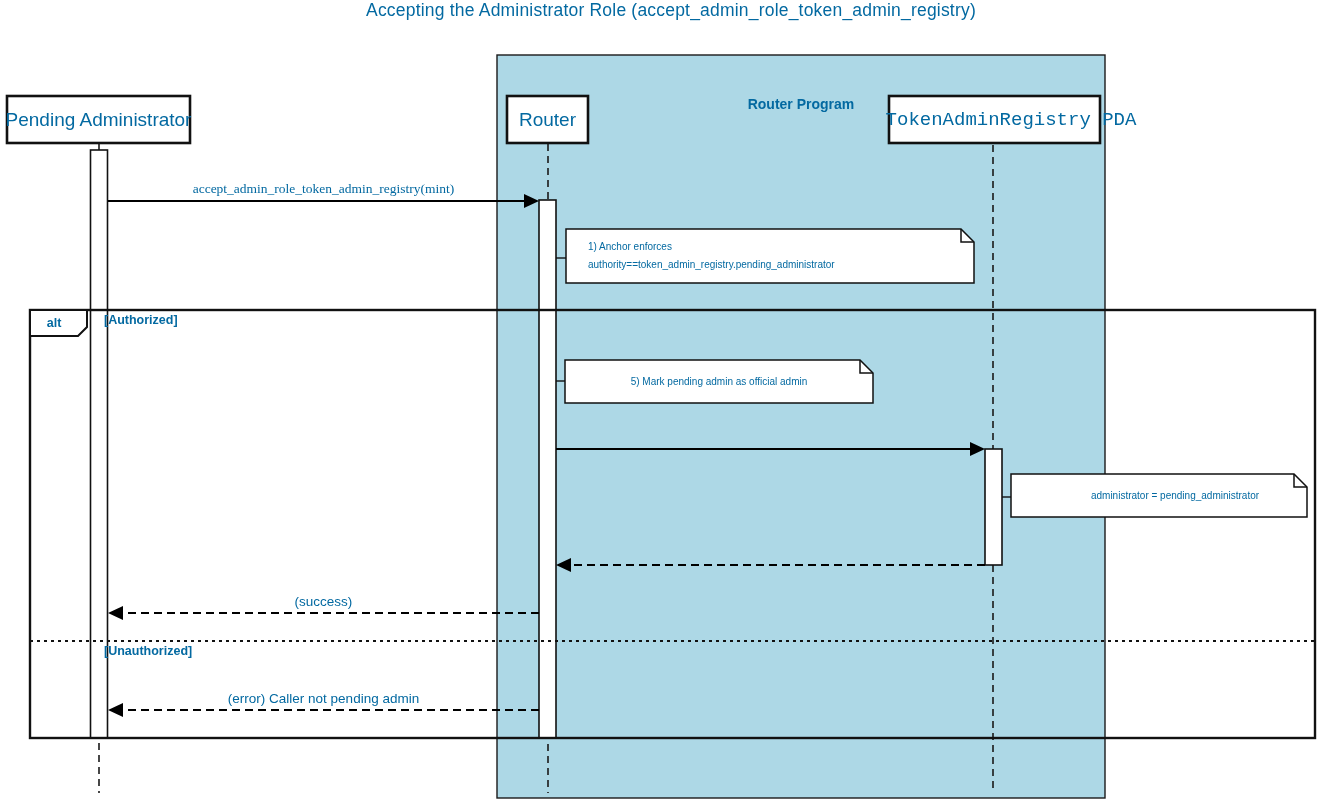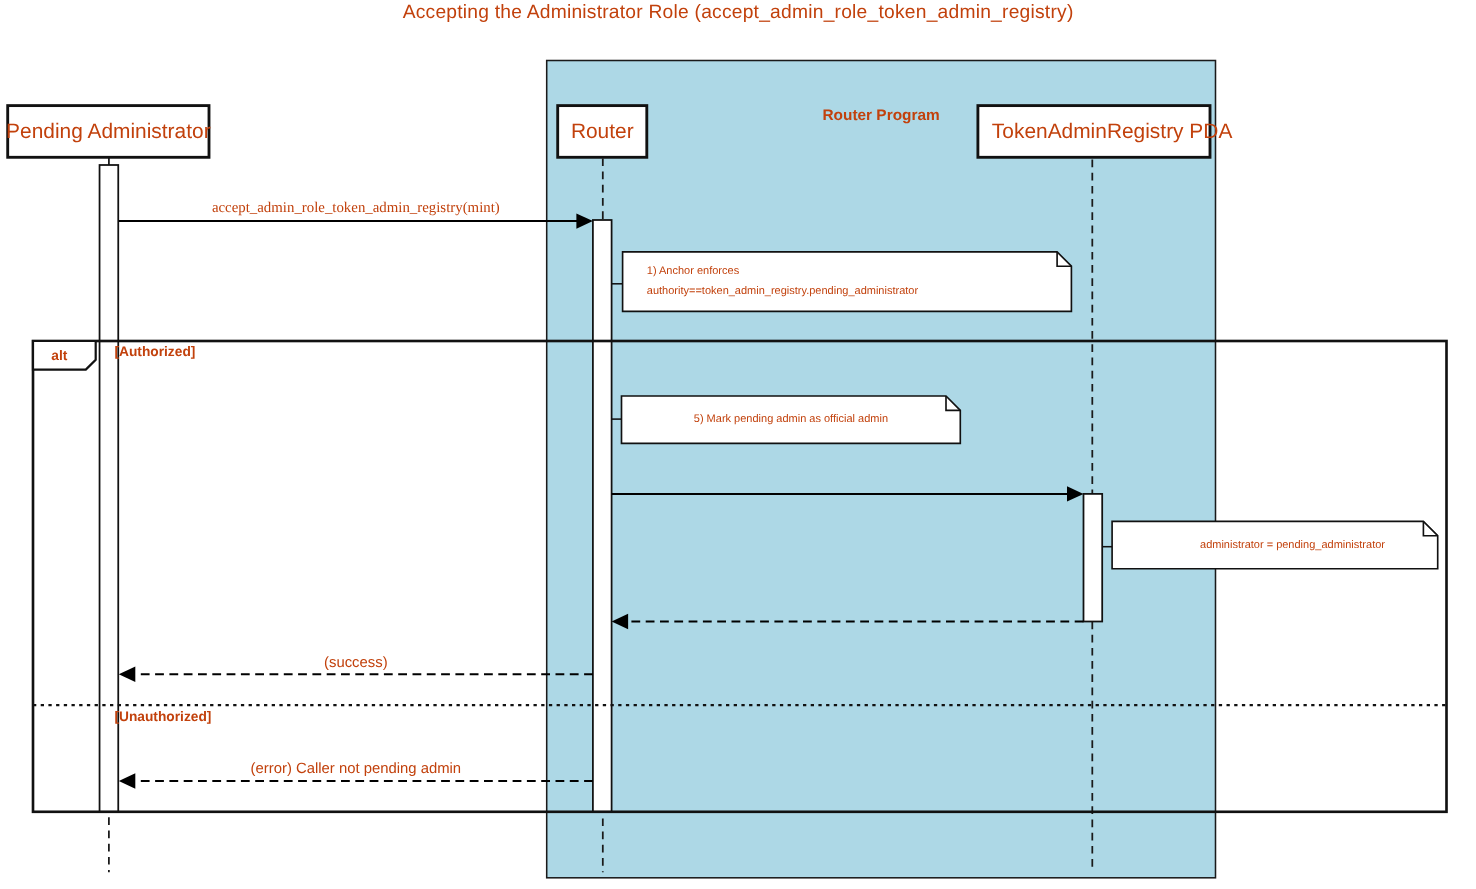--- a/index.html
+++ b/index.html
@@ -1,18 +1,18 @@
 <!DOCTYPE html>
 <html><head>
 <meta charset="utf-8">
 <style>
   html,body{margin:0;padding:0;background:#fff;}
   #canvas{
     position:relative;width:1342px;height:808px;background:#fff;overflow:hidden;
-    font-family:"Liberation Sans","DejaVu Sans",sans-serif;color:#c2410c;
+    font-family:"Liberation Sans","DejaVu Sans",sans-serif;color:#0369a1;
   }
   #diagram-svg{position:absolute;left:0;top:0;}
   .txt{position:absolute;white-space:nowrap;}
   .center{display:flex;align-items:center;justify-content:center;text-align:center;}
   .title{font-size:17.5px;letter-spacing:.2px;}
   .boxlabel{font-size:19px;}
   .bold{font-weight:bold;}
   .msg{font-size:13.5px;}
   .guard{font-size:12.5px;font-weight:bold;}
   .op{font-size:12.5px;font-weight:bold;}
@@ -72,21 +72,21 @@
     <rect x="507" y="96" width="81" height="47" fill="#fff" stroke="#111" stroke-width="2.6"></rect>
     <rect x="889" y="96" width="211" height="47" fill="#fff" stroke="#111" stroke-width="2.6"></rect>
   </svg>
 
   <div class="txt title" style="left:0;top:8;width:1342px;text-align:center;">Accepting the Administrator Role (accept_admin_role_token_admin_registry)</div>
 
   <div class="txt center bold" style="left:497px;top:63px;width:608px;font-size:14px;margin-top:33px;">Router Program</div>
 
   <div class="txt center boxlabel" style="left:7px;top:96px;width:183px;height:47px;">Pending Administrator</div>
   <div class="txt center boxlabel" style="left:507px;top:96px;width:81px;height:47px;">Router</div>
-  <div class="txt center boxlabel" style="left:889px;top:96px;width:244px;height:47px;">TokenAdminRegistry PDA</div>
+  <div class="txt center boxlabel" style="left:889px;top:96px;width:244px;height:47px;font-family:Liberation Mono, monospace;">TokenAdminRegistry PDA</div>
 
   <div class="txt msg" style="left:108px;top:181px;width:431px;text-align:center;font-family:Liberation Serif, serif;">accept_admin_role_token_admin_registry(mint)</div>
 
   <div class="txt center op" style="left:30px;top:310px;width:48px;height:25px;">alt</div>
   <div class="txt guard" style="left:104px;top:313px;">[Authorized]</div>
   <div class="txt guard" style="left:104px;top:644px;">[Unauthorized]</div>
 
   <div class="col note-text" style="position:absolute;left:588px;top:229px;height:54px;">
     <div>1) Anchor enforces</div>
     <div>authority==token_admin_registry.pending_administrator</div>

